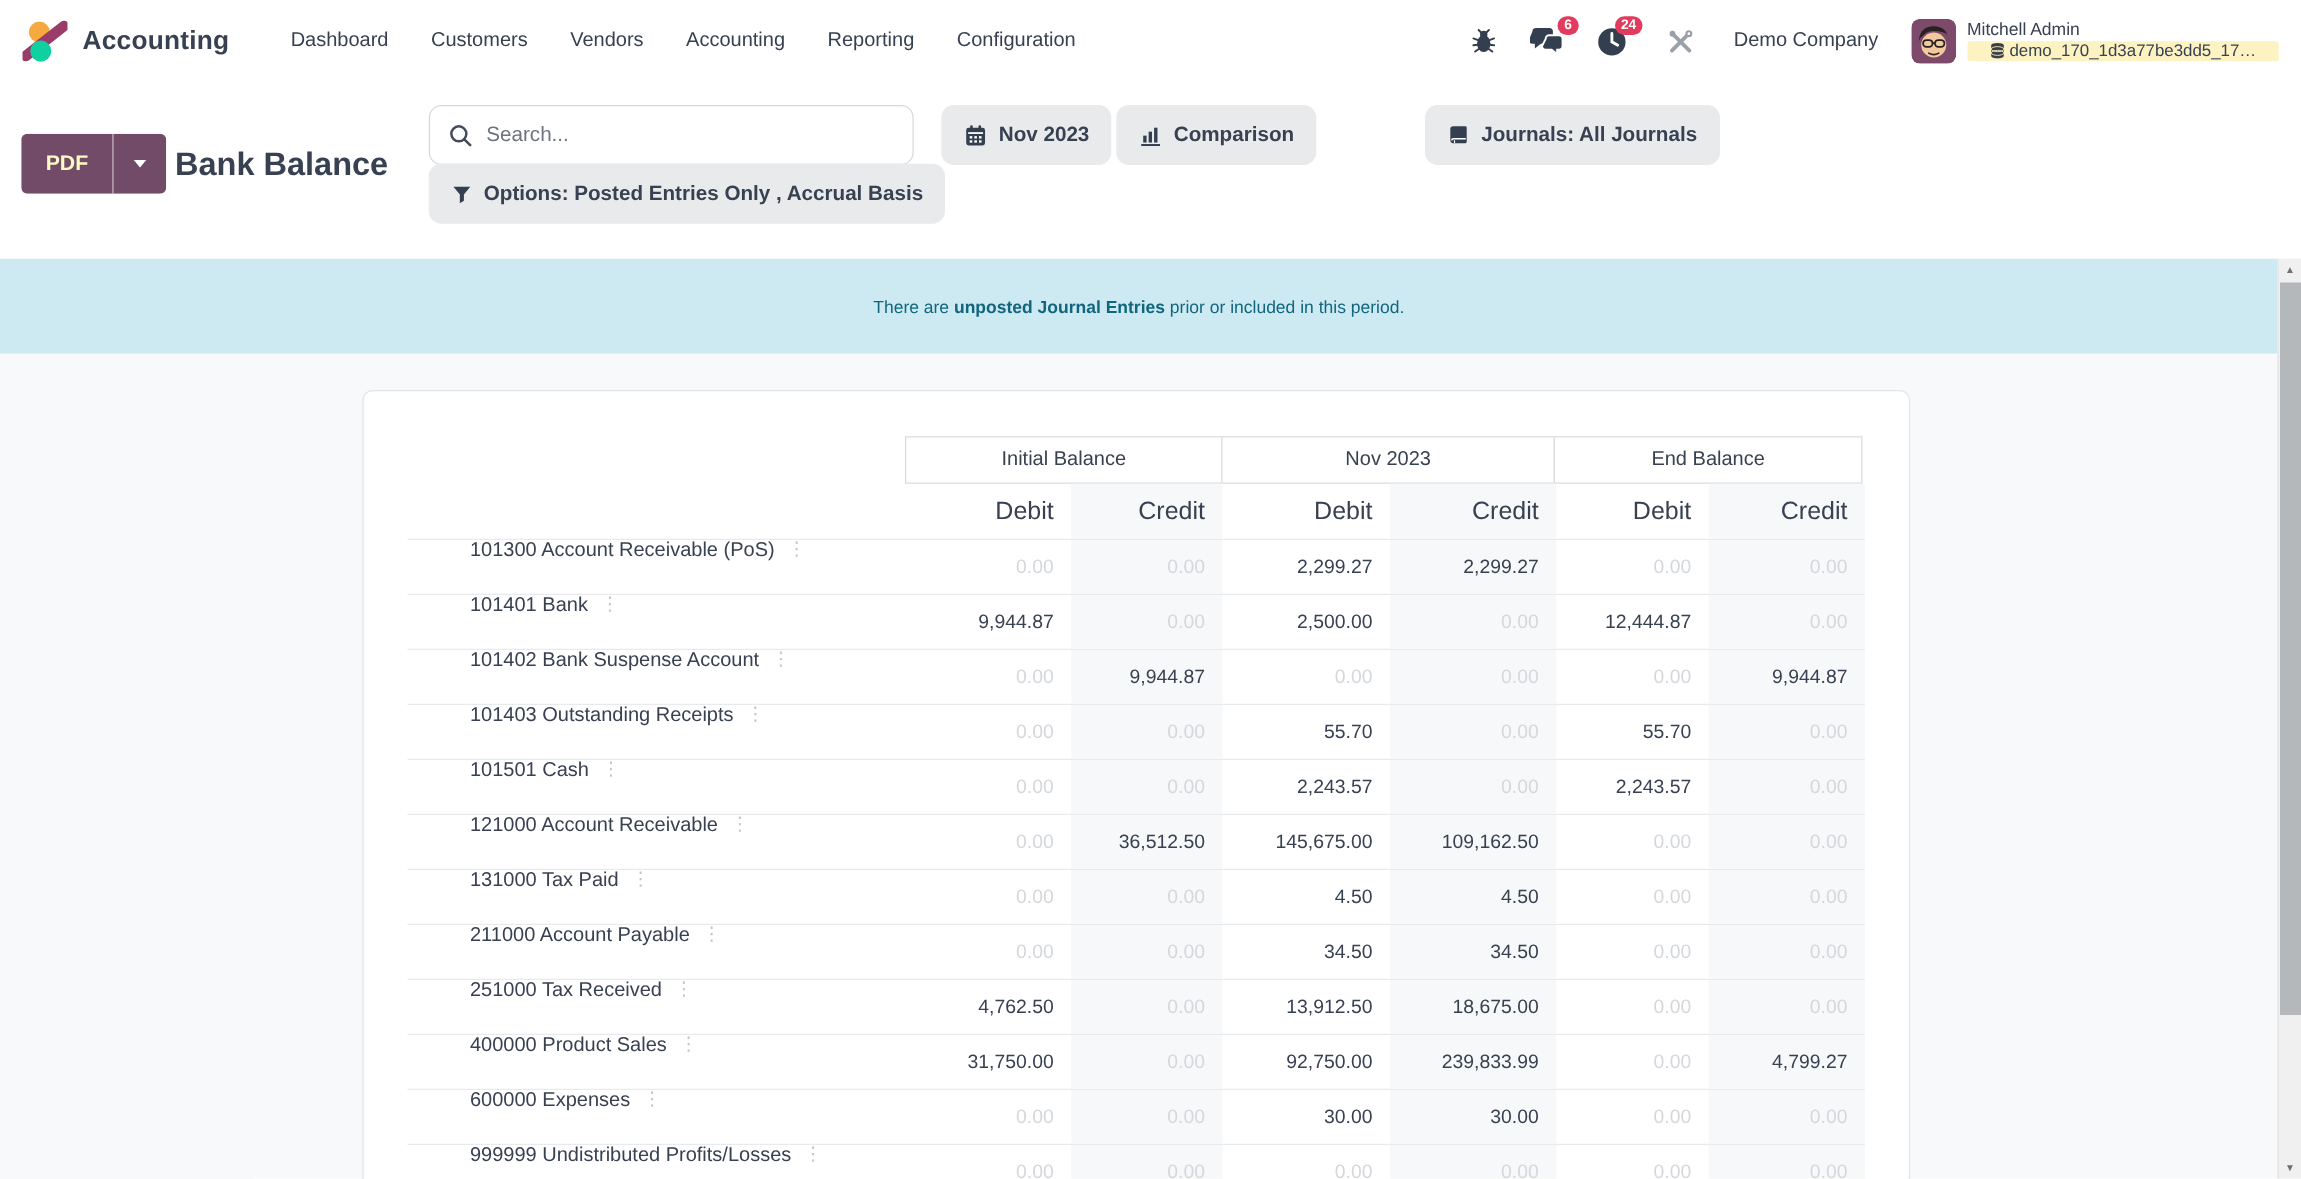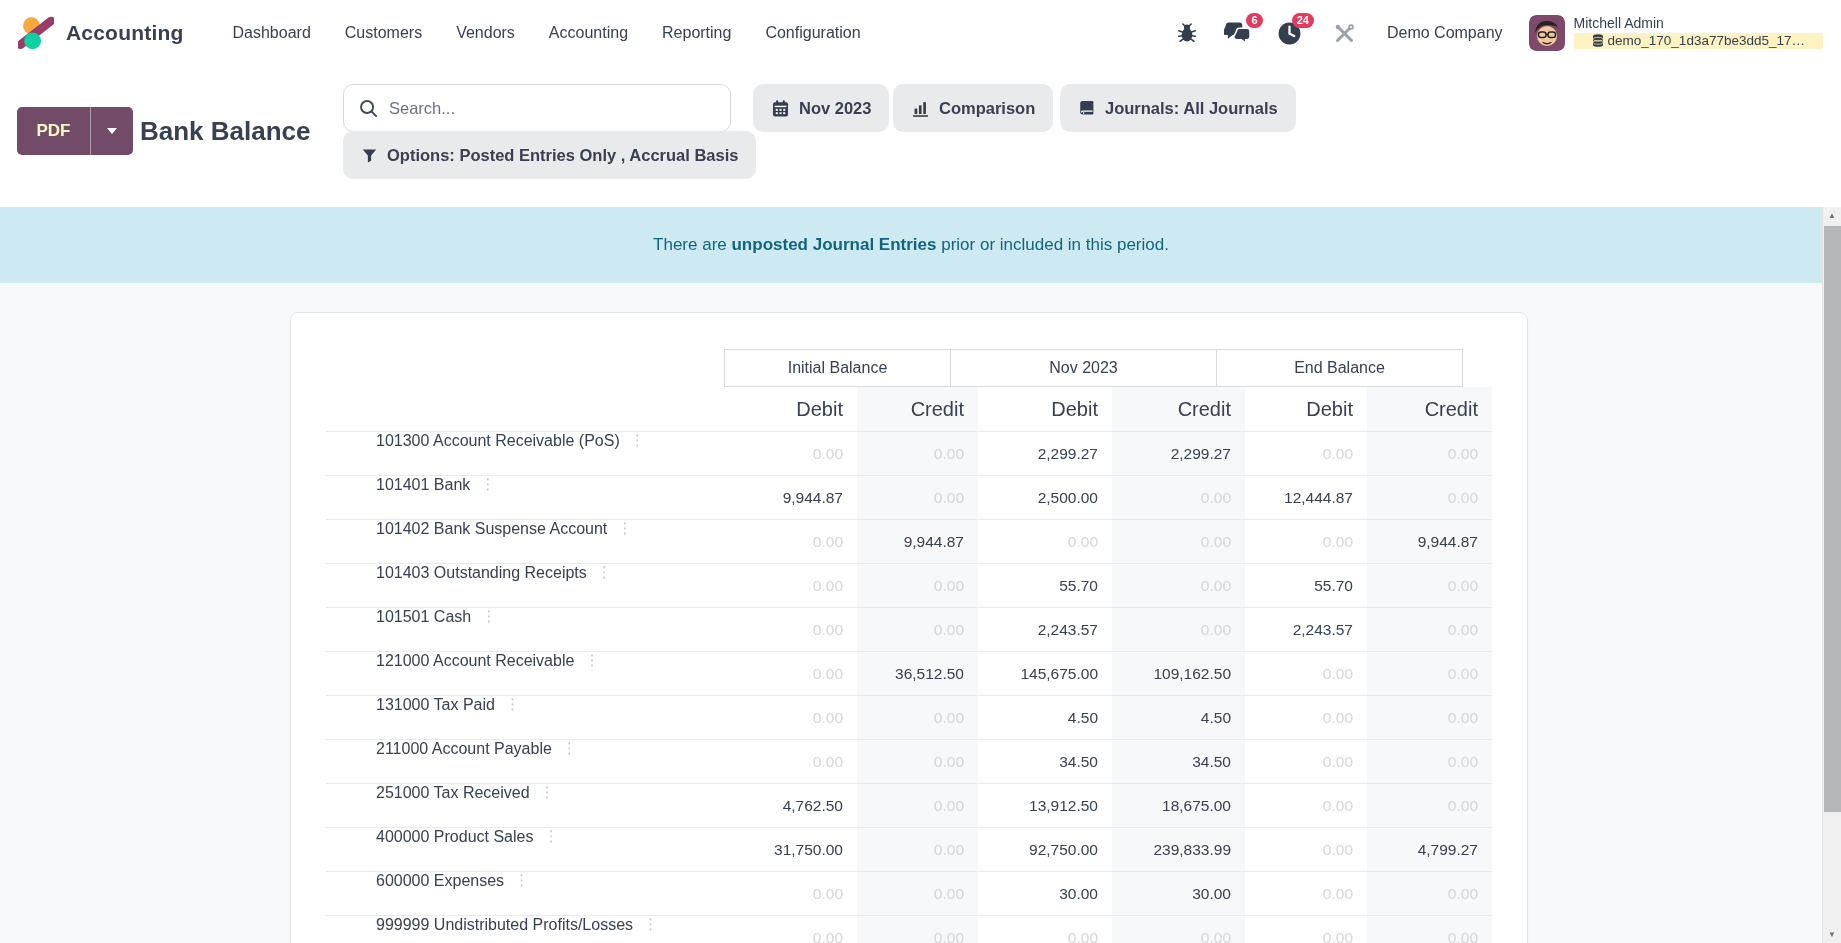--- a/index.html
+++ b/index.html
@@ -44,38 +44,38 @@
   .pdf-main{background:var(--purple);color:#fef9c3;font-size:17px;font-weight:700;width:73px;display:flex;align-items:center;justify-content:center;cursor:pointer;border:none}
   .pdf-toggle{background:var(--purple);width:43px;display:flex;align-items:center;justify-content:center;cursor:pointer;border:none;border-left:1px solid rgba(255,255,255,.45)}
   .caret{width:0;height:0;border-left:5px solid transparent;border-right:5px solid transparent;border-top:6px solid #fff}
   .page-title{position:absolute;left:140px;top:41px;height:48px;line-height:48px;font-size:26px;color:var(--dark)}
   .search-box{position:absolute;left:343px;top:18px;width:388px;height:48px;border:1px solid #d6d9dc;border-radius:10px;background:#fff;display:flex;align-items:center;padding:0 14px;gap:10px}
   .search-box input{border:none;outline:none;flex:1;font-size:16.5px;font-family:inherit;color:var(--dark);background:transparent}
   .search-box input::placeholder{color:#6d7380}
   .filter-btn{position:absolute;top:18px;height:48px;background:var(--filter-bg);border:none;border-radius:10px;display:flex;align-items:center;gap:9px;padding:0 18px;font-size:16.5px;font-weight:600;color:var(--dark);cursor:pointer;font-family:inherit;white-space:nowrap}
   .fb-date{left:753px}
   .fb-comparison{left:893px}
-  .fb-journals{left:1060px}
+  .fb-journals{left:1140px}
   .fb-options{left:343px;top:65px}
 
   
   .banner{position:absolute;left:0;top:207px;width:1822px;height:76px;background:var(--banner-bg);display:flex;align-items:center;justify-content:center}
-  .banner p{font-size:17px;color:var(--banner-text);text-align:center}
+  .banner p{font-size:14px;color:var(--banner-text);text-align:center}
   .banner b{font-weight:700;cursor:pointer}
 
   
   .content{position:absolute;left:0;top:283px;width:1822px;height:660px;background:var(--content-bg)}
   .card{position:absolute;left:290px;top:29px;width:1238px;height:1000px;background:#fff;border:1px solid var(--card-border);border-radius:8px 8px 0 0;box-shadow:0 1px 2px rgba(0,0,0,.03)}
   .rtable{margin:36px 37px 0 35px;width:1166px}
 
   .thead-groups{display:flex;height:38px}
   .gspacer{width:398px}
   .group-cell{border:1px solid var(--box-border);height:38px;display:flex;align-items:center;justify-content:center;font-size:16px;font-weight:500;background:#fff}
   .group-cell + .group-cell{margin-left:-1px}
-  .gw0{width:227px}.gw1{width:267px}.gw2{width:247px}
+  .gw0{width:254px}.gw1{width:267px}.gw2{width:247px}
 
   .thead-values{display:flex;height:44px}
   .vspacer{width:398px}
   .vcell{height:44px;display:flex;align-items:center;justify-content:flex-end;padding-right:14px;font-size:20px;font-weight:500}
   .tbody .trow{display:flex;height:44px;border-top:1px solid var(--row-border)}
   .cell.name{width:398px;display:flex;padding-left:50px;font-size:16px;cursor:pointer}
   .kebab{margin-left:10px;color:#c2c6cb;font-size:15px;line-height:1;cursor:pointer}
   .cell.num{display:flex;align-items:center;justify-content:flex-end;padding-right:14px;font-size:15.5px;color:var(--dark)}
   .cell.num.muted{color:var(--muted)}
   .shaded{background:var(--shade)}

